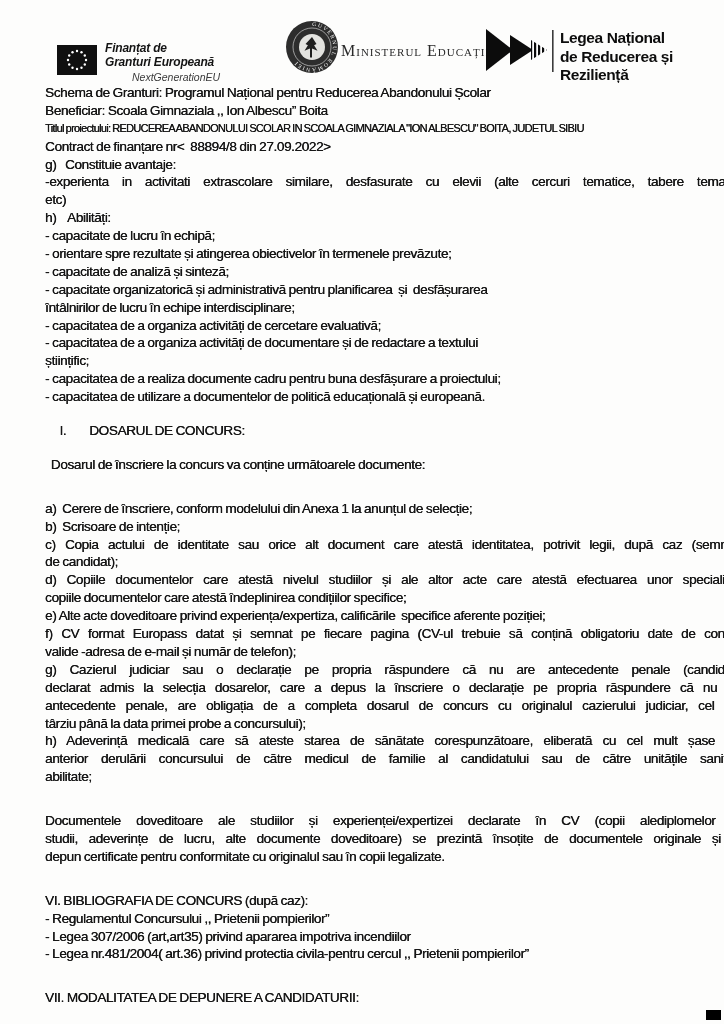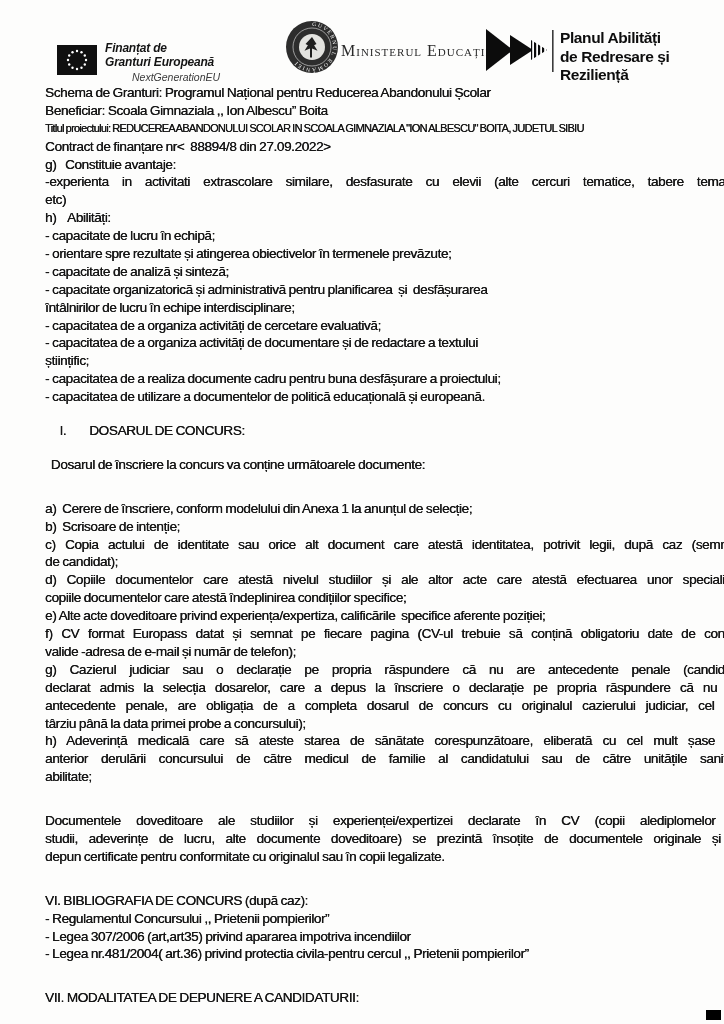--- a/index.html
+++ b/index.html
@@ -86,22 +86,22 @@
             <rect width="2.2" height="4" fill="#0c0c0c"></rect>
           </pattern>
         </defs>
         <polygon points="0,0 27,21 0,42" fill="#0c0c0c"></polygon>
         <polygon points="24,6 47,21 24,36" fill="#0c0c0c"></polygon>
         <polygon points="45,11 61,21 45,31" fill="url(#stripes)"></polygon>
         <rect x="66" y="1" width="1.6" height="42" fill="#3c3c3c"></rect>
       </svg>
     </div>
     <div class="pnrr-text">
-      <div>Planul Abilități</div>
-      <div>de Redresare și Reziliență</div>
+      <div>Legea Național</div>
+      <div>de Reducerea și Reziliență</div>
     </div>
   </div>
 
   <div class="doc-body">
       <p class="ln n">Schema de Granturi: Programul Național pentru Reducerea Abandonului Școlar</p>
       <p class="ln n">Beneficiar: Scoala Gimnaziala ,, Ion Albescu” Boita</p>
       <p class="ln c">Titlul proiectului: REDUCEREA ABANDONULUI SCOLAR IN SCOALA GIMNAZIALA "ION ALBESCU" BOITA, JUDETUL SIBIU</p>
       <p class="ln n">Contract de finanțare nr&lt;  88894/8 din 27.09.2022&gt;</p>
       <p class="ln n">g)   Constituie avantaje:</p>
       <p class="ln j">-experienta in activitati extrascolare similare, desfasurate cu elevii (alte cercuri tematice, tabere tematice</p>

